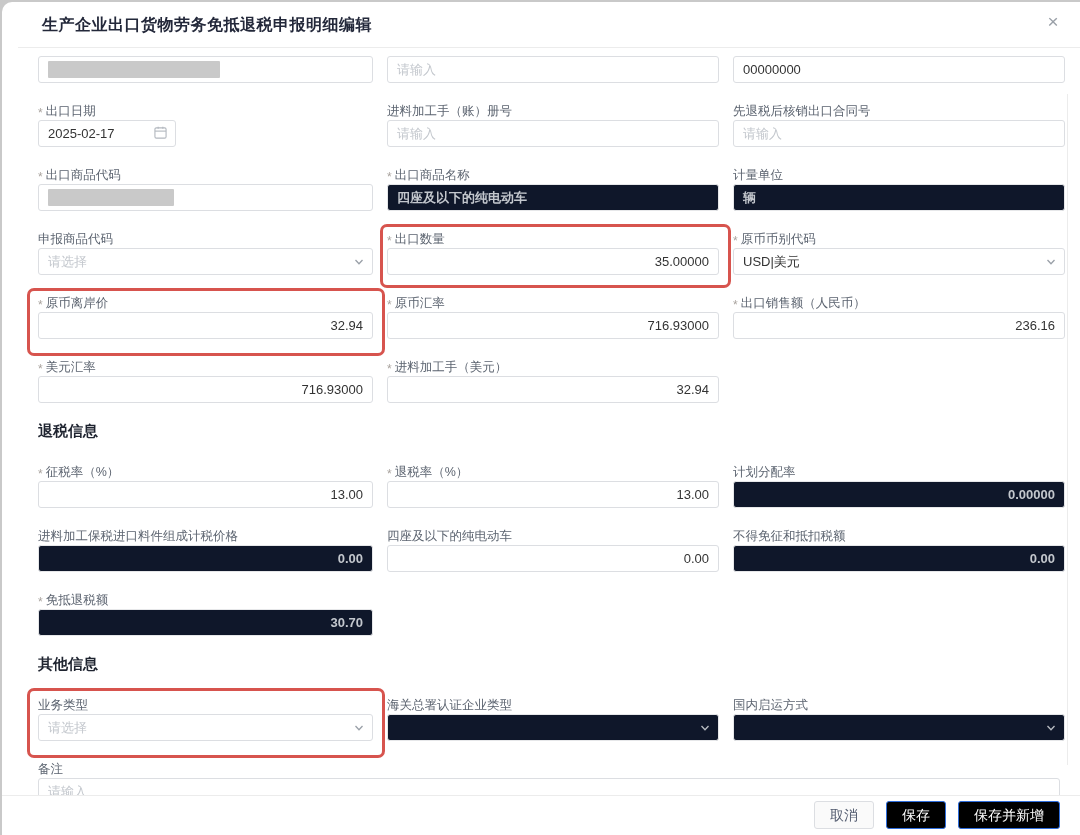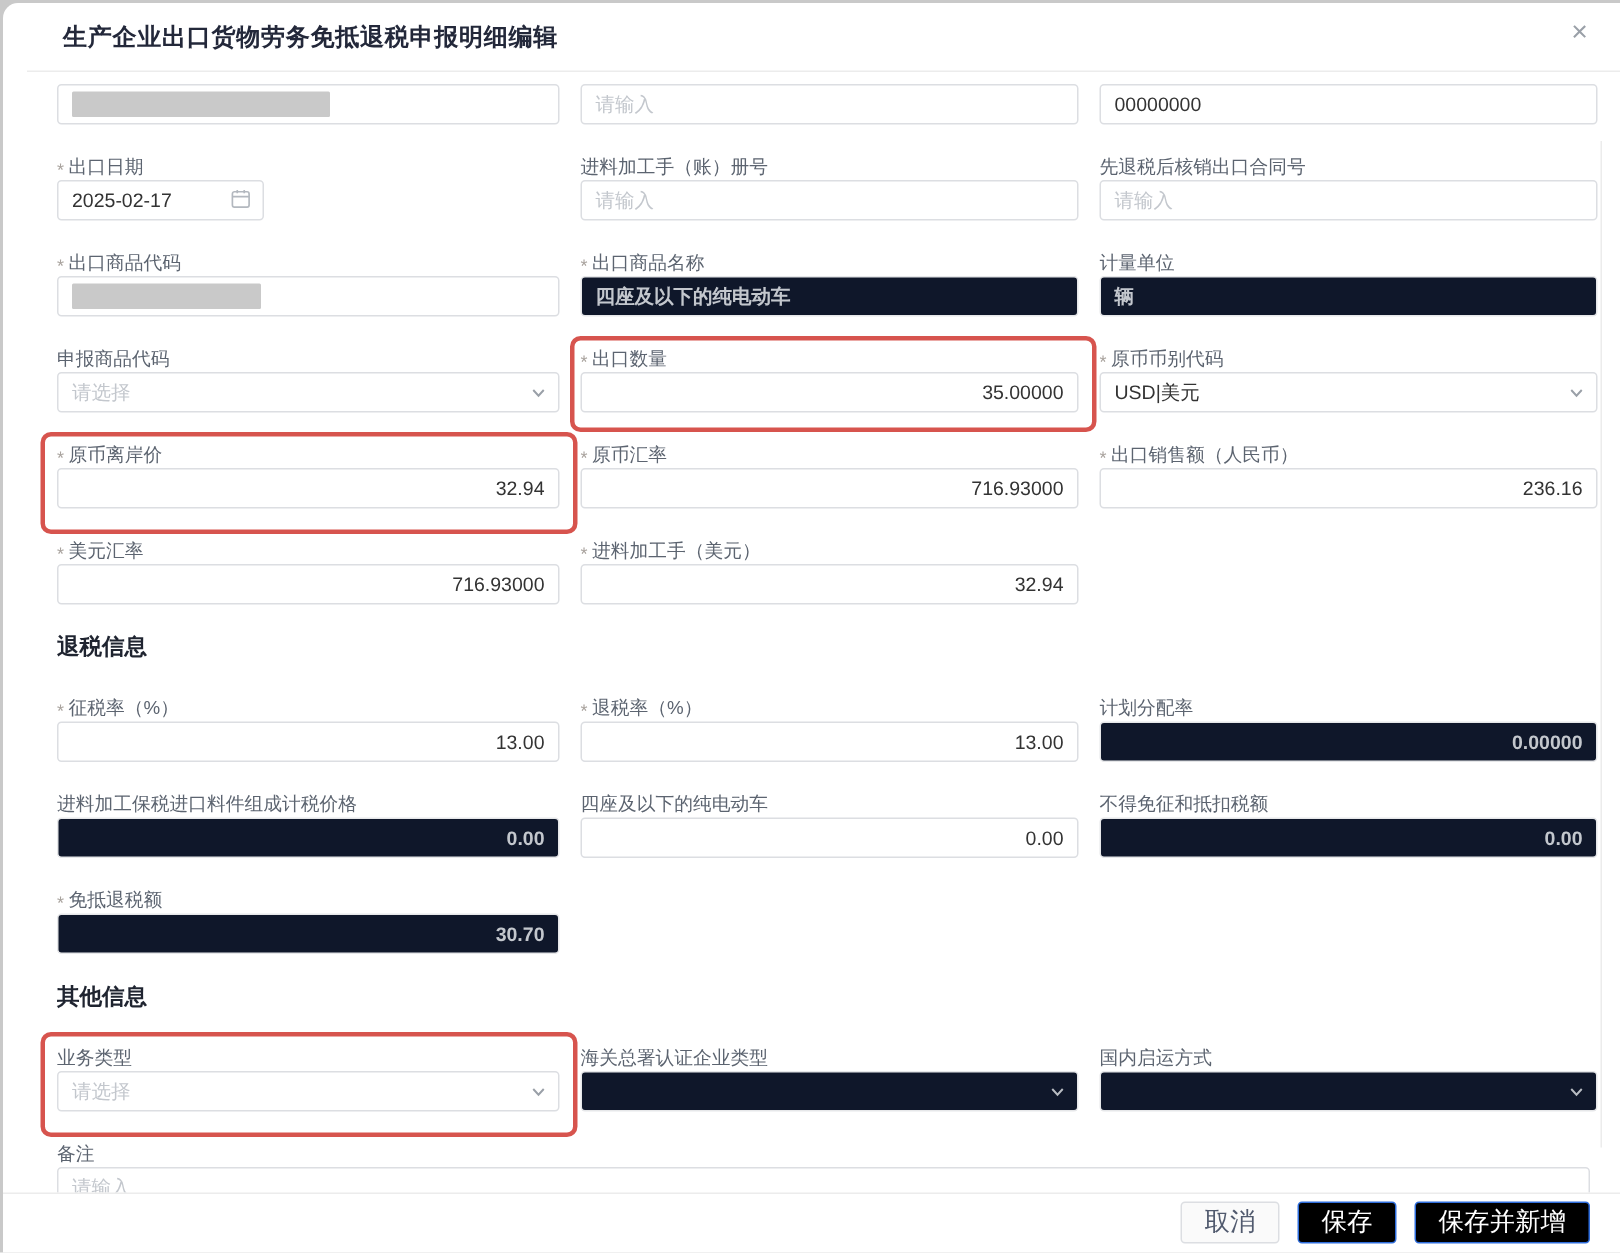--- a/index.html
+++ b/index.html
@@ -89,21 +89,21 @@
   .modal-footer {
     position:absolute; left:0; right:0; bottom:0;
     height:40px;
     border-top:1px solid #ececec;
     background:#fff;
     display:flex; align-items:center; justify-content:flex-end;
     gap:12px; padding:0 20px 2px;
   }
   .btn {
     height:28px; padding:0 15px; border-radius:3px;
-    font-size:17px; line-height:26px; cursor:pointer; user-select:none;
+    font-size:14px; line-height:26px; cursor:pointer; user-select:none;
     font-family:inherit;
   }
   .btn.default { background:#fafafa; border:1px solid #dcdee2; color:#515a6e; }
   .btn.primary { background:#000000; border:1px solid #2e6ddc; color:#fff; }
 </style>
 </head>
 <body>
 
 <div class="modal">
 

